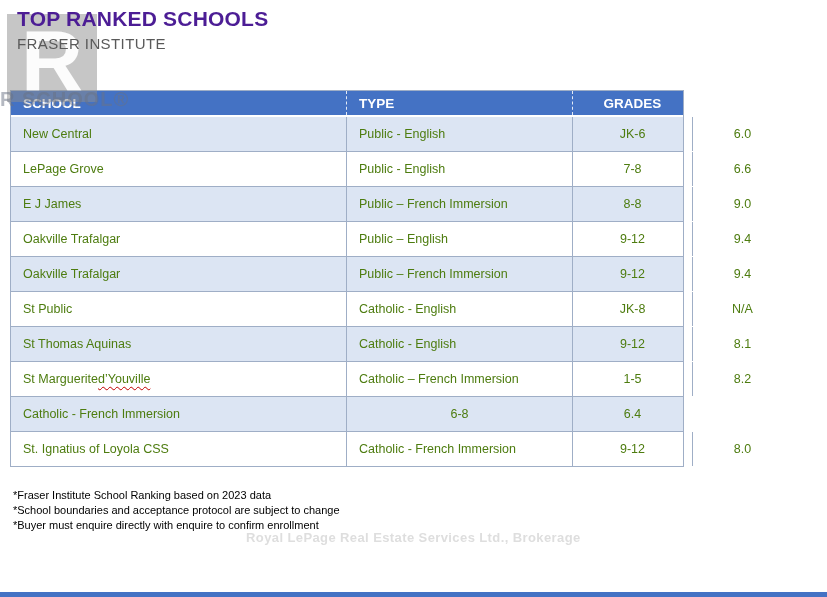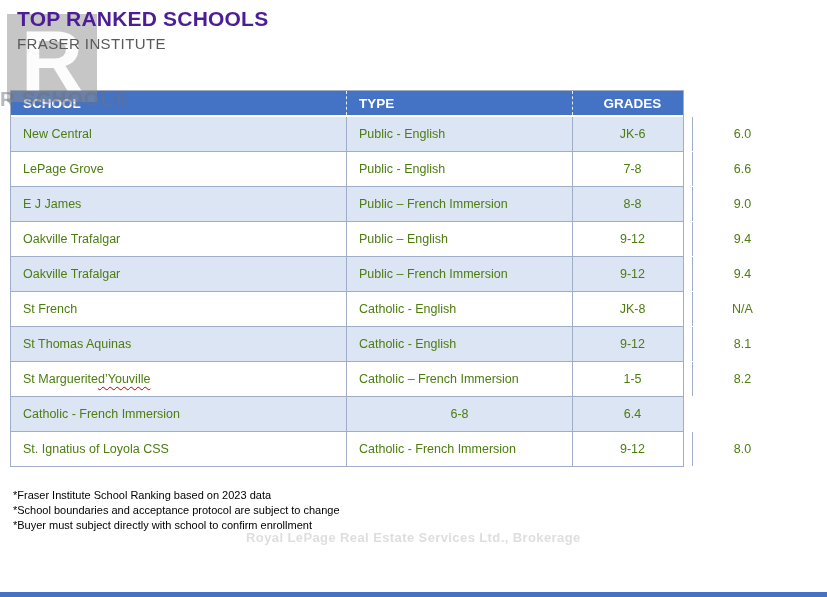--- a/index.html
+++ b/index.html
@@ -103,21 +103,21 @@
           <div class="cell center">9-12</div>
           <div class="cell center">9.4</div>
         </div>
         <div class="body-row band">
           <div class="cell left">Oakville Trafalgar</div>
           <div class="cell left">Public – French Immersion</div>
           <div class="cell center">9-12</div>
           <div class="cell center">9.4</div>
         </div>
         <div class="body-row">
-          <div class="cell left">St French</div>
+          <div class="cell left">St Public</div>
           <div class="cell left">Catholic - English</div>
           <div class="cell center">JK-8</div>
           <div class="cell center">N/A</div>
         </div>
         <div class="body-row band">
           <div class="cell left">St Thomas Aquinas</div>
           <div class="cell left">Catholic - English</div>
           <div class="cell center">9-12</div>
           <div class="cell center">8.1</div>
         </div>
@@ -137,20 +137,20 @@
           <div class="cell left">Catholic - French Immersion</div>
           <div class="cell center">9-12</div>
           <div class="cell center">8.0</div>
         </div>
       </div>
   </div>
 
   <div class="footnotes">
     <div>*Fraser Institute School Ranking based on 2023 data</div>
     <div>*School boundaries and acceptance protocol are subject to change</div>
-    <div>*Buyer must subject directly with school to confirm enrollment</div>
+    <div>*Buyer must enquire directly with enquire to confirm enrollment</div>
   </div>
 
   <div class="bottom-watermark">Royal LePage Real Estate Services Ltd., Brokerage</div>
 
   <div class="bottom-line"></div>
 
 </div>
 
 </body></html>

